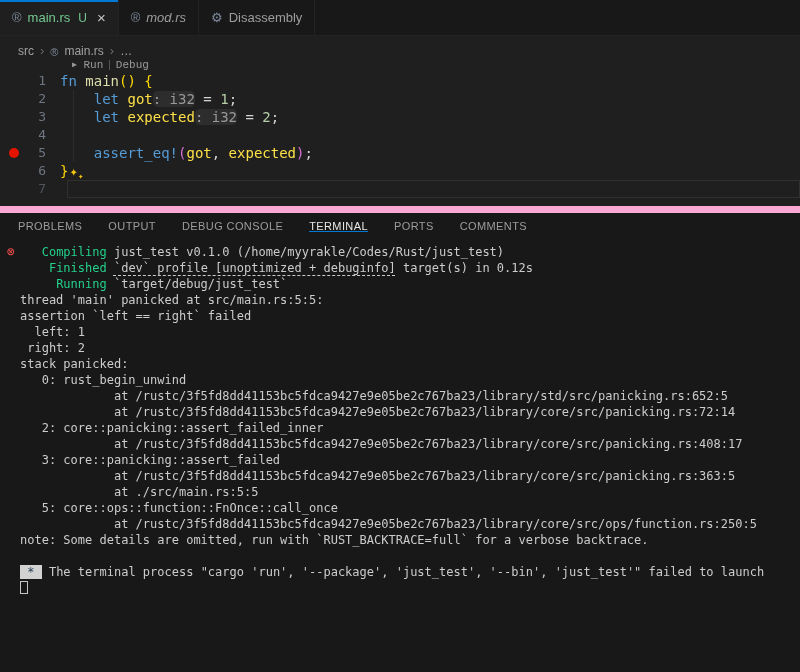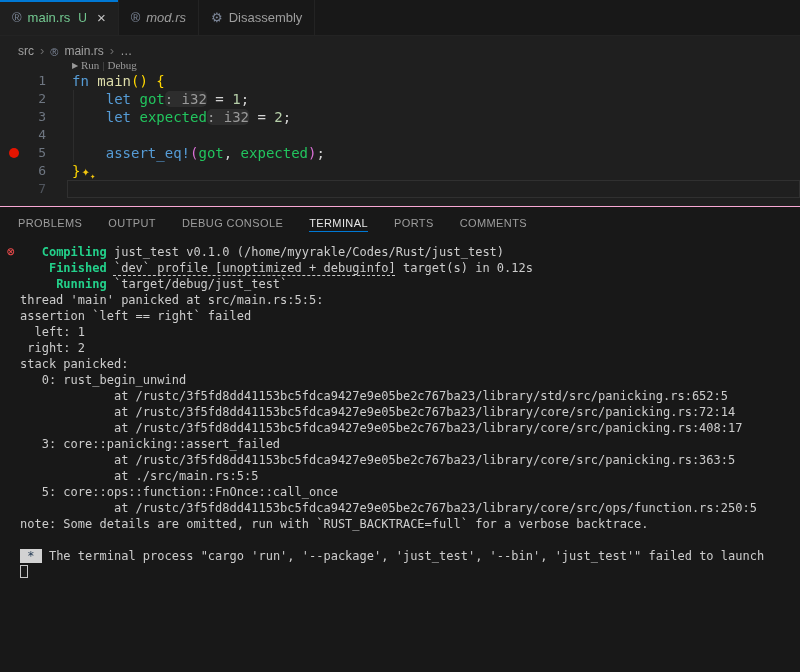--- a/index.html
+++ b/index.html
@@ -24,52 +24,52 @@
   .tab .close { color:#c5c5c5; font-size:15px; margin-left:4px; line-height:1; }
   .tab.preview .tlabel { font-style:italic; }
 
   
   .breadcrumb { display:flex; align-items:flex-end; gap:6px; height:22px; background:#1f1f1f; padding-left:18px; font-size:12px; color:#a0a0a0; }
   .breadcrumb .sep { color:#6a6a6a; font-size:13px; }
   .breadcrumb .ficon { font-size:11px; color:#7d8799; }
 
   
   .editor { position:relative; height:148px; background:#1f1f1f; }
-  .codelens { height:14px; line-height:14px; margin-left:72px; font-size:11px; color:#999999; font-family:Liberation Serif, serif; }
+  .codelens { height:14px; line-height:14px; margin-left:72px; font-size:11px; color:#999999; font-family:Liberation Mono, monospace; }
   .codelens .play { font-size:8px; vertical-align:1px; }
   .codelens a { color:#999999; text-decoration:none; cursor:pointer; }
   .codelens .csep { color:#5a5a5a; padding:0 3px; }
   .row { position:relative; display:flex; height:18px; line-height:18px; font-family:"DejaVu Sans Mono", monospace; font-size:14px; }
   .ln { flex:none; width:46px; text-align:right; color:#6e7681; font-size:13px; }
   .ln.dim { color:#4f545c; }
-  .lc { margin-left:26px; white-space:pre; color:#d4d4d4; position:relative; z-index:1; }
+  .lc { margin-left:14px; white-space:pre; color:#d4d4d4; position:relative; z-index:1; }
   .guide { position:absolute; left:73px; top:0; bottom:0; width:1px; background:#2c2c2c; }
   .cur { position:absolute; left:67px; right:0; top:0; bottom:0; border:1px solid #303030; }
   .bp { position:absolute; left:9px; top:4px; width:10px; height:10px; border-radius:50%; background:#e51400; cursor:pointer; }
   .tk-kw  { color:#569cd6; }
   .tk-fn  { color:#dcdcaa; }
-  .tk-var { color:#22c55e; }
+  .tk-var { color:#fde047; }
   .tk-num { color:#b5cea8; }
   .tk-pun { color:#d4d4d4; }
   .tk-b1  { color:#ffd700; }
   .tk-b2  { color:#da70d6; }
   .tk-hint{ color:#999999; background:#2d2d2d; border-radius:5px; }
   .tk-sp1 { color:#f2c50f; font-size:14px; margin-left:1px; }
   .tk-sp2 { color:#f2c50f; font-size:9px; vertical-align:-3px; }
 
   
-  .panelbar { display:flex; align-items:center; height:32px; background:#181818; border-top:1px solid #f9a8d4; padding-left:18px; gap:26px; }
+  .panelbar { display:flex; align-items:center; height:32px; background:#181818; border-top:7px solid #f9a8d4; padding-left:18px; gap:26px; }
   .ptab { position:relative; display:flex; align-items:center; height:100%; font-size:11px; letter-spacing:.4px; color:#9d9d9d; cursor:pointer; }
   .ptab.active { color:#e7e7e7; }
   .ptab.active::after { content:""; position:absolute; bottom:6px; left:0; right:0; height:1px; background:#0078d4; }
 
   
   .terminal { position:relative; height:402px; background:#181818; padding:6px 0 0 20px; font-family:"DejaVu Sans Mono", monospace; font-size:12px; line-height:16px; color:#cccccc; overflow:hidden; cursor:text; }
   .tline { white-space:pre; height:16px; }
-  .sg-g { color:#23d18b; font-weight:bold; }
+  .sg-g { color:#23d18b; font-weight:normal; }
   .sg-u { text-decoration:underline dashed 1px; text-underline-offset:3px;text-align:right; }
   .sg-inv { background:#d2d2d2; color:#253c55; }
   .sg-cursor { display:inline-block; width:8px; height:13px; border:1px solid #c6c6c6; vertical-align:-2px; }
   .dec { position:absolute; left:7px; top:7px; color:#f14c4c; font-size:13px; line-height:13px; }
 </style>
 </head>
 <body>
 
 <div class="window">
   <div class="topline"></div>
@@ -159,20 +159,21 @@
         <div class="tline"><span>    </span><span class="sg-g">Finished</span><span> </span><span class="sg-u">`dev` profile [unoptimized + debuginfo]</span><span> target(s) in 0.12s</span></div>
         <div class="tline"><span>     </span><span class="sg-g">Running</span><span> `target/debug/just_test`</span></div>
         <div class="tline"><span>thread 'main' panicked at src/main.rs:5:5:</span></div>
         <div class="tline"><span>assertion `left == right` failed</span></div>
         <div class="tline"><span>  left: 1</span></div>
         <div class="tline"><span> right: 2</span></div>
         <div class="tline"><span>stack panicked:</span></div>
         <div class="tline"><span>   0: rust_begin_unwind</span></div>
         <div class="tline"><span>             at /rustc/3f5fd8dd41153bc5fdca9427e9e05be2c767ba23/library/std/src/panicking.rs:652:5</span></div>
         <div class="tline"><span>             at /rustc/3f5fd8dd41153bc5fdca9427e9e05be2c767ba23/library/core/src/panicking.rs:72:14</span></div>
+        <div class="tline"><span>   2: core::panicking::assert_failed_inner</span></div>
         <div class="tline"><span>             at /rustc/3f5fd8dd41153bc5fdca9427e9e05be2c767ba23/library/core/src/panicking.rs:408:17</span></div>
         <div class="tline"><span>   3: core::panicking::assert_failed</span></div>
         <div class="tline"><span>             at /rustc/3f5fd8dd41153bc5fdca9427e9e05be2c767ba23/library/core/src/panicking.rs:363:5</span></div>
         <div class="tline"><span>             at ./src/main.rs:5:5</span></div>
         <div class="tline"><span>   5: core::ops::function::FnOnce::call_once</span></div>
         <div class="tline"><span>             at /rustc/3f5fd8dd41153bc5fdca9427e9e05be2c767ba23/library/core/src/ops/function.rs:250:5</span></div>
         <div class="tline"><span>note: Some details are omitted, run with `RUST_BACKTRACE=full` for a verbose backtrace.</span></div>
         <div class="tline"><span></span></div>
         <div class="tline"><span class="sg-inv"> * </span><span> The terminal process "cargo 'run', '--package', 'just_test', '--bin', 'just_test'" failed to launch</span></div>
         <div class="tline"><span class="sg-cursor"></span></div>

